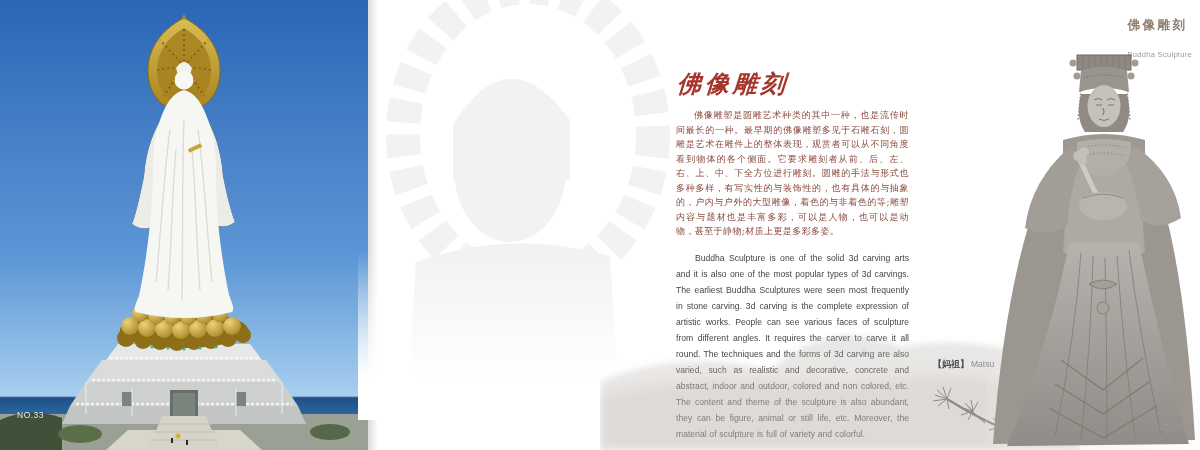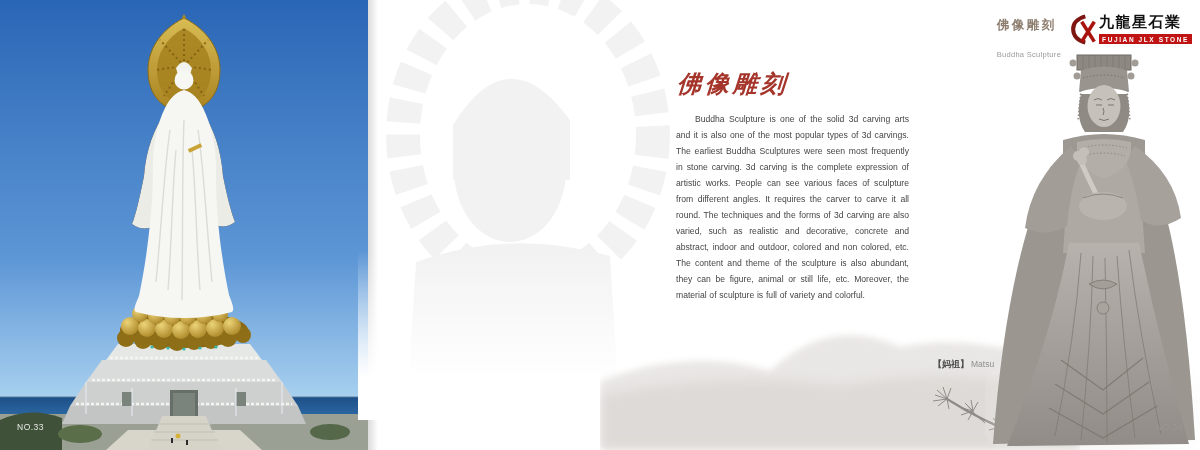--- a/index.html
+++ b/index.html
@@ -5,21 +5,21 @@
   html,body{margin:0;padding:0;background:#e9e9e9;}
   .page{
     position:relative;width:1200px;height:450px;margin:0 auto;
     background:#ffffff;overflow:hidden;
     font-family:"Liberation Sans",sans-serif;
   }
   
   .photo{position:absolute;left:0;top:0;width:368px;height:450px;}
   .photo-edge{position:absolute;left:368px;top:0;width:10px;height:450px;
     background:linear-gradient(to right,rgba(0,0,0,.14),rgba(0,0,0,0));}
-  .pageno-left{position:absolute;left:17px;top:422px;font-size:8.5px;
+  .pageno-left{position:absolute;left:17px;top:410px;font-size:8.5px;
     letter-spacing:.5px;color:rgba(255,255,255,.88);}
   
   .watermark{position:absolute;left:358px;top:0;width:345px;height:420px;opacity:.07;}
   .watermark-fade{position:absolute;left:358px;top:250px;width:345px;height:170px;
     background:linear-gradient(to bottom,rgba(255,255,255,0),#ffffff 75%);}
   
   .header{position:absolute;top:13px;right:8px;display:flex;align-items:flex-start;gap:9px;}
   .hdr-section{text-align:left;padding-top:4px;}
   .hdr-section-zh{font-size:12.5px;letter-spacing:2.5px;color:#8d7e70;
     font-family:"DejaVu Serif","Liberation Serif",serif;font-weight:bold;}
@@ -193,35 +193,25 @@
     <ellipse cx="152" cy="170" rx="56" ry="72" fill="#555"></ellipse>
     <path d="M58,262 Q152,228 252,256 L262,420 L48,420 Z" fill="#555"></path>
   </svg>
   <div class="watermark-fade"></div>
 
   <div class="header">
     <div class="hdr-section">
       <div class="hdr-section-zh">佛像雕刻</div>
       <div class="hdr-section-en">Buddha Sculpture</div>
     </div>
-    <div class="hdr-brand">
-      <svg width="27" height="32" viewBox="0 0 30 34" aria-hidden="true">
-        <path d="M17,3 C7,6 3.5,12 3.5,17 C3.5,24 8,30 17,32" fill="none" stroke="#7e1612" stroke-width="4.5"></path>
-        <line x1="13" y1="9" x2="27" y2="31" stroke="#a8130e" stroke-width="4"></line>
-        <line x1="27" y1="9" x2="13" y2="31" stroke="#a8130e" stroke-width="4"></line>
-      </svg>
-      <div class="brand-text">
-        <div class="brand-zh">九龍星石業</div>
-        <div class="brand-en">FUJIAN JLX STONE</div>
-      </div>
-    </div>
   </div>
 
   <div class="article">
     <div class="article-title">佛像雕刻</div>
+    <div class="para-zh">佛像雕塑是圆雕艺术种类的其中一种，也是流传时间最长的一种。最早期的佛像雕塑多见于石雕石刻，圆雕是艺术在雕件上的整体表现，观赏者可以从不同角度看到物体的各个侧面。它要求雕刻者从前、后、左、右、上、中、下全方位进行雕刻。圆雕的手法与形式也多种多样，有写实性的与装饰性的，也有具体的与抽象的，户内与户外的大型雕像，着色的与非着色的等;雕塑内容与题材也是丰富多彩，可以是人物，也可以是动物，甚至于静物;材质上更是多彩多姿。</div>
     <div class="para-en">Buddha Sculpture is one of the solid 3d carving arts and it is also one of the most popular types of 3d carvings. The earliest Buddha Sculptures were seen most frequently in stone carving. 3d carving is the complete expression of artistic works. People can see various faces of sculpture from different angles. It requires the carver to carve it all round. The techniques and the forms of 3d carving are also varied, such as realistic and decorative, concrete and abstract, indoor and outdoor, colored and non colored, etc. The content and theme of the sculpture is also abundant, they can be figure, animal or still life, etc. Moreover, the material of sculpture is full of variety and colorful.</div>
   </div>
 
   <svg class="mountains" viewBox="0 0 480 165" aria-hidden="true">
     <path d="M0,165 L0,110 Q120,85 240,100 Q360,78 480,108 L480,165 Z" fill="#c7c1ba" opacity=".28" style="filter:blur(6px)"></path>
     <path d="M0,140 L0,96 Q90,62 170,86 Q230,30 300,62 Q380,46 480,86 L480,165 L0,165 Z" fill="#b8b1aa" opacity=".30" style="filter:blur(3px)"></path>
   </svg>
 
   <svg class="pine" viewBox="0 0 110 85" aria-hidden="true">
     <g stroke="#4f4c47" fill="none" stroke-width="1">

